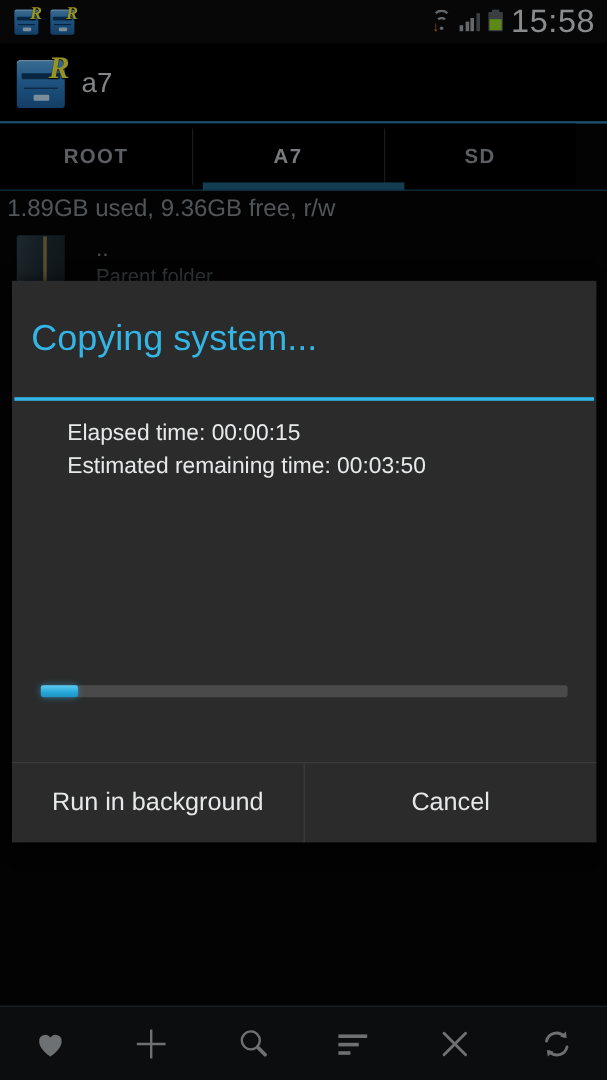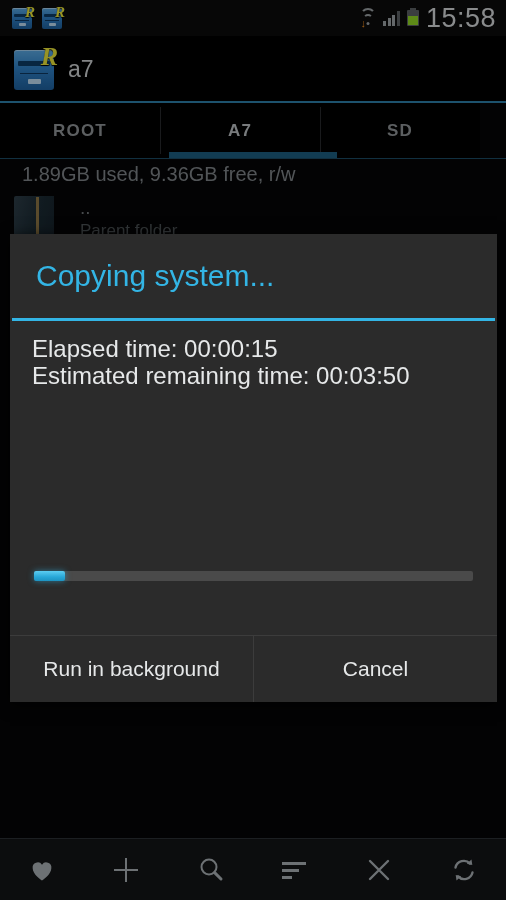--- a/index.html
+++ b/index.html
@@ -84,44 +84,44 @@
   .tab { flex:1; display:flex; align-items:center; justify-content:center;
     color:#8e9295; font-size:17px; font-weight:bold; letter-spacing:1.2px;
     position:relative; }
   .tab + .tab:before { content:""; position:absolute; left:0; top:4px; bottom:4px;
     width:1px; background:#27292b; }
   .tab.sel { color:#b9bdc0; }
   .tabind { position:absolute; top:152px; height:7px; background:#1d5c7e; }
   .tabrule { position:absolute; top:158px; left:0; width:506px; height:1px; background:#1b4a63; }
 
   
-  .listinfo { position:absolute; top:163px; left:6px; color:#7e8387; font-size:20px;margin-left:16px; }
+  .listinfo { position:absolute; top:163px; left:6px; color:#7e8387; font-size:20px; }
   .row { position:absolute; top:196px; left:14px; display:flex; align-items:flex-start; }
   .folder { width:42px; height:52px; position:relative; }
   .folder .pane {
     position:absolute; left:0; top:0; width:40px; height:48px;
     background:linear-gradient(105deg,#2d3d47 0%,#1b2a33 55%,#16222a 100%);
     border-top-left-radius:2px;
   }
   .folder .spine { position:absolute; left:22px; top:1px; width:3px; height:47px; background:#8a7444; }
   .rowtxt { margin-left:24px; display:flex; flex-direction:column; }
   .rowname { color:#6d7276; font-size:19px; line-height:24px; }
   .rowsub { color:#4e5356; font-size:17px; line-height:22px; }
 
   
   .dim { position:absolute; inset:0; background:rgba(0,0,0,.35); }
   .dialog {
     position:absolute; left:10px; top:234px; width:487px; height:468px;
     background:#2b2b2b; box-shadow:0 3px 14px rgba(0,0,0,.85);
   }
-  .dlg-title { height:84px; display:flex; align-items:center; padding:0 26px;
+  .dlg-title { height:97px; display:flex; align-items:center; padding:0 16px;
     color:#33b5e5; font-size:30px; }
   .dlg-divider { height:3px; background:#33b5e5; margin:0 2px; }
   .dlg-body { padding:14px 22px 0 22px; }
-  .bline { color:#e6e8e9; font-size:24px; line-height:27px; }
+  .bline { color:#e6e8e9; font-size:19px; line-height:27px;margin-left:24px; }
   .gap { height:20px; }
   .progress-wrap { position:absolute; left:24px; right:24px; top:337px; height:10px; }
   .ptrack { position:absolute; inset:0; background:#4a4a4a; border-radius:2px; }
   .pfill { position:absolute; left:0; top:0; bottom:0;
     background:linear-gradient(180deg,#5ccdf2 0%,#27a7d8 60%,#1d93c2 100%);
     border-radius:2px; box-shadow:0 0 6px rgba(51,181,229,.55); }
   .btnrow { position:absolute; left:0; right:0; bottom:0; height:67px;
     border-top:1px solid #3c3c3c; display:flex; }
   .dbtn { flex:1; display:flex; align-items:center; justify-content:center;
     color:#e6e8e9; font-size:21px; }

